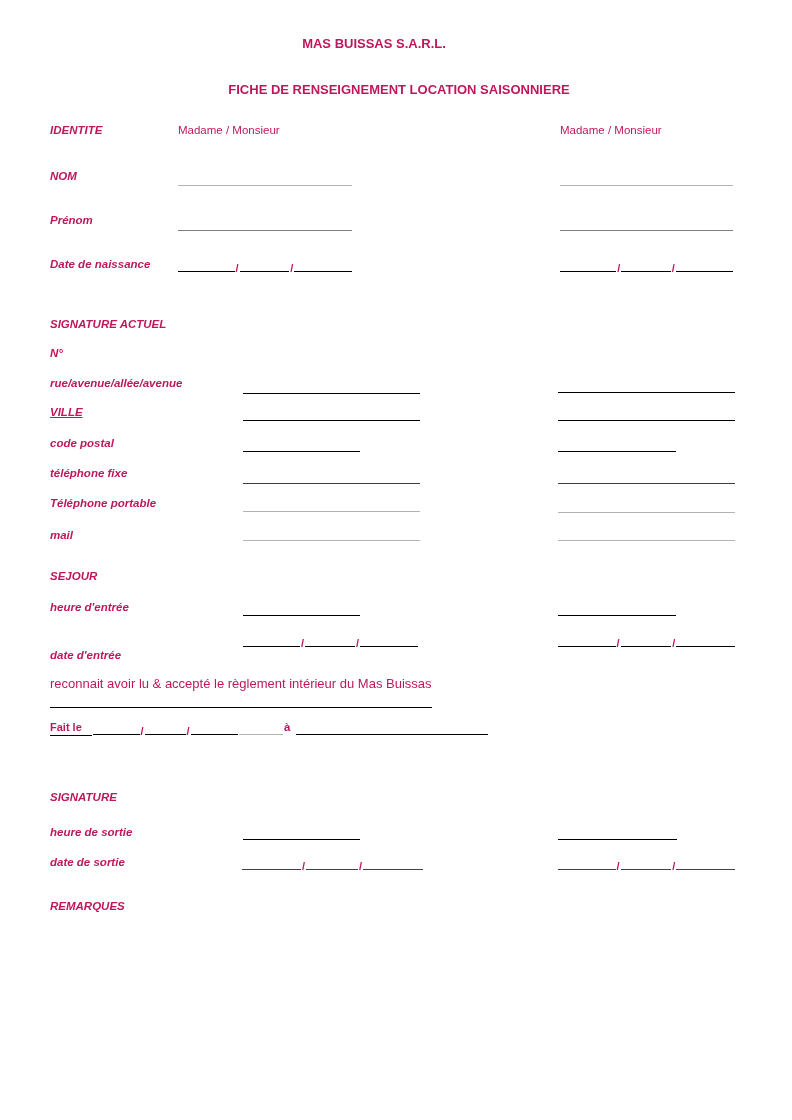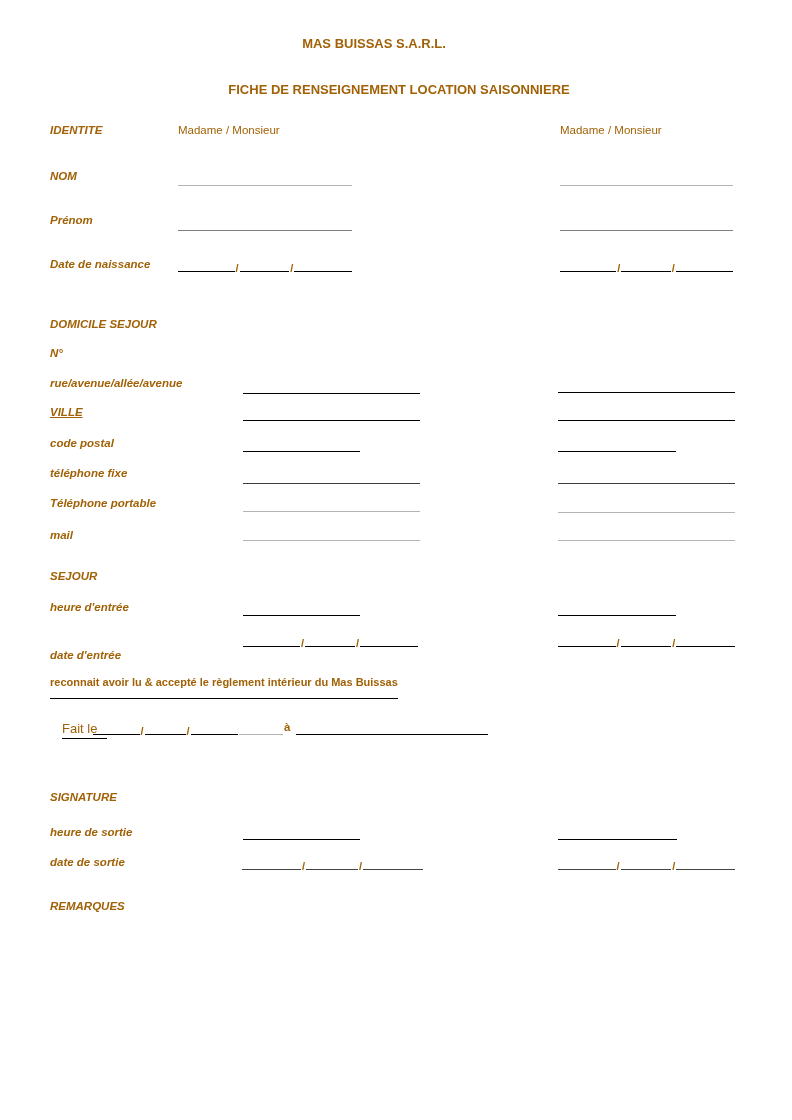--- a/index.html
+++ b/index.html
@@ -2,31 +2,31 @@
 <html><head>
 <meta charset="utf-8">
 <style>
   html,body{margin:0;padding:0;background:#e8e8e8;}
   .page{
     position:relative;
     width:792px;height:1120px;
     margin:0 auto;
     background:#ffffff;
     font-family:"Liberation Sans",sans-serif;
-    color:#a16207;
+    color:#be185d;
     overflow:hidden;
   }
   
   .title{position:absolute;font-weight:bold;font-size:13px;text-align:center;white-space:nowrap;}
   .lbl{position:absolute;font-style:italic;font-weight:bold;font-size:11.5px;white-space:nowrap;}
   .txt{position:absolute;font-size:11.5px;white-space:nowrap;}
-  .stmt{position:absolute;font-weight:bold;font-size:11px;white-space:nowrap;
-        border-bottom:1.5px solid #000;padding-bottom:10px;}
-  .faitle{position:absolute;font-weight:normal;font-size:13px;white-space:nowrap;
-        border-bottom:1.5px solid #000;padding-bottom:2px;padding-right:10px;margin-left:12px;}
+  .stmt{position:absolute;font-weight:normal;font-size:13px;white-space:nowrap;
+        border-bottom:1.5px solid #000;padding-bottom:16px;}
+  .faitle{position:absolute;font-weight:bold;font-size:11px;white-space:nowrap;
+        border-bottom:1.5px solid #000;padding-bottom:2px;padding-right:10px;}
   .aword{position:absolute;font-weight:bold;font-size:11.5px;}
   
   .fline{position:absolute;height:0;}
   .ln-dark{border-bottom:1.5px solid #000;}
   .ln-dim{border-bottom:1px solid #3c3c3c;}
   .ln-med{border-bottom:1px solid #7d7d7d;}
   .ln-light{border-bottom:1px solid #b3b3b3;}
   
   .dateblank{position:absolute;display:flex;align-items:flex-end;height:13px;}
   .dateblank .seg{height:100%;border-bottom:1.5px solid #000;}
@@ -65,21 +65,21 @@
     <span class="seg s3"></span>
   </div>
   <div class="dateblank" style="left:560px;top:259px;width:173px;">
     <span class="seg s1"></span>
     <span class="sl">/</span>
     <span class="seg s2"></span>
     <span class="sl">/</span>
     <span class="seg s3"></span>
   </div>
 
-  <div class="lbl" style="left:50px;top:318px;">DOMICILE SEJOUR</div>
+  <div class="lbl" style="left:50px;top:318px;">SIGNATURE ACTUEL</div>
   <div class="lbl" style="left:50px;top:347px;">N°</div>
 
   <div class="lbl" style="left:50px;top:377px;">rue/avenue/allée/avenue</div>
   <div class="fline ln-dark" style="left:243px;top:393px;width:177px;"></div>
   <div class="fline ln-dark" style="left:558px;top:392px;width:177px;"></div>
 
   <div class="lbl" style="left:50px;top:406px;text-decoration:underline;">VILLE</div>
   <div class="fline ln-dark" style="left:243px;top:420px;width:177px;"></div>
   <div class="fline ln-dark" style="left:558px;top:420px;width:177px;"></div>
 

